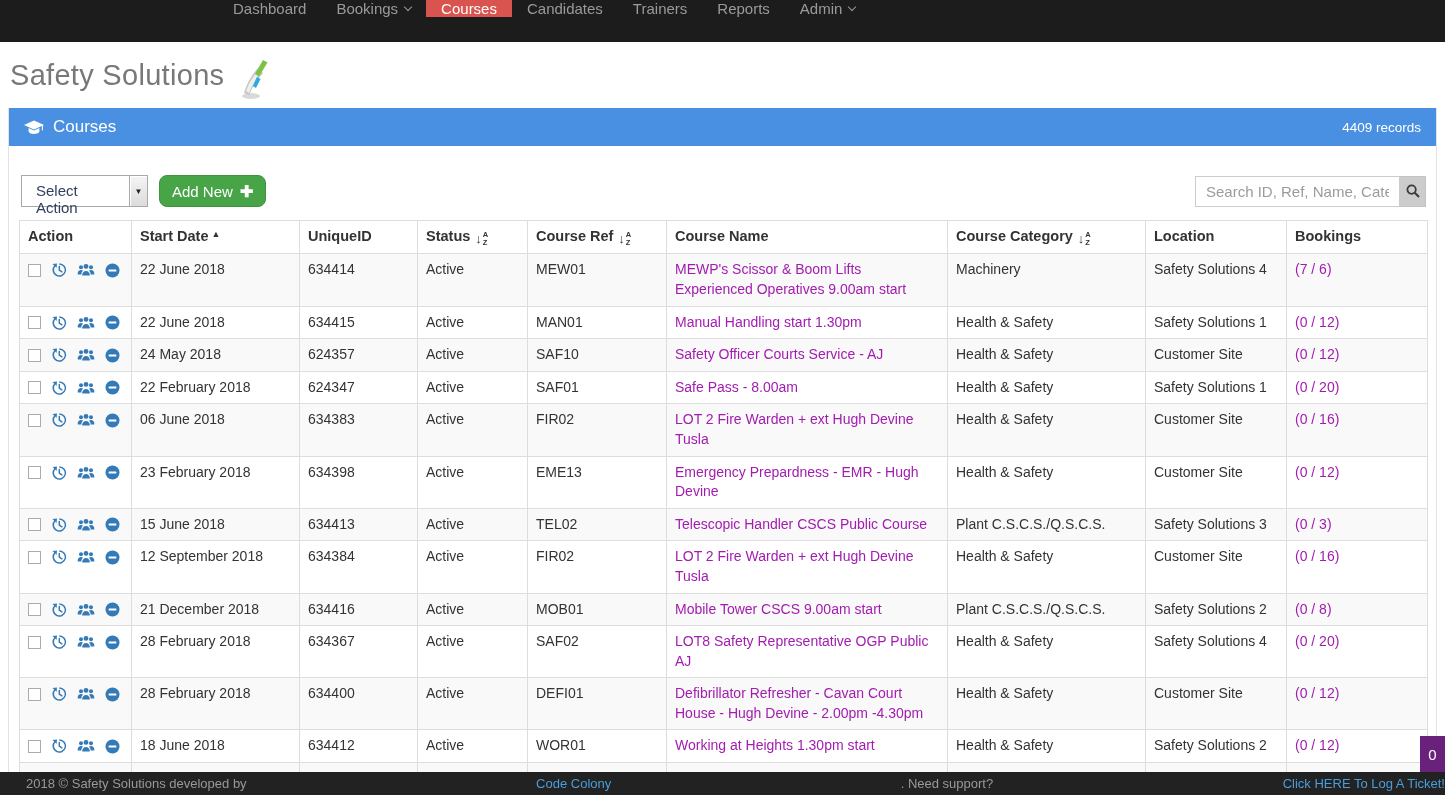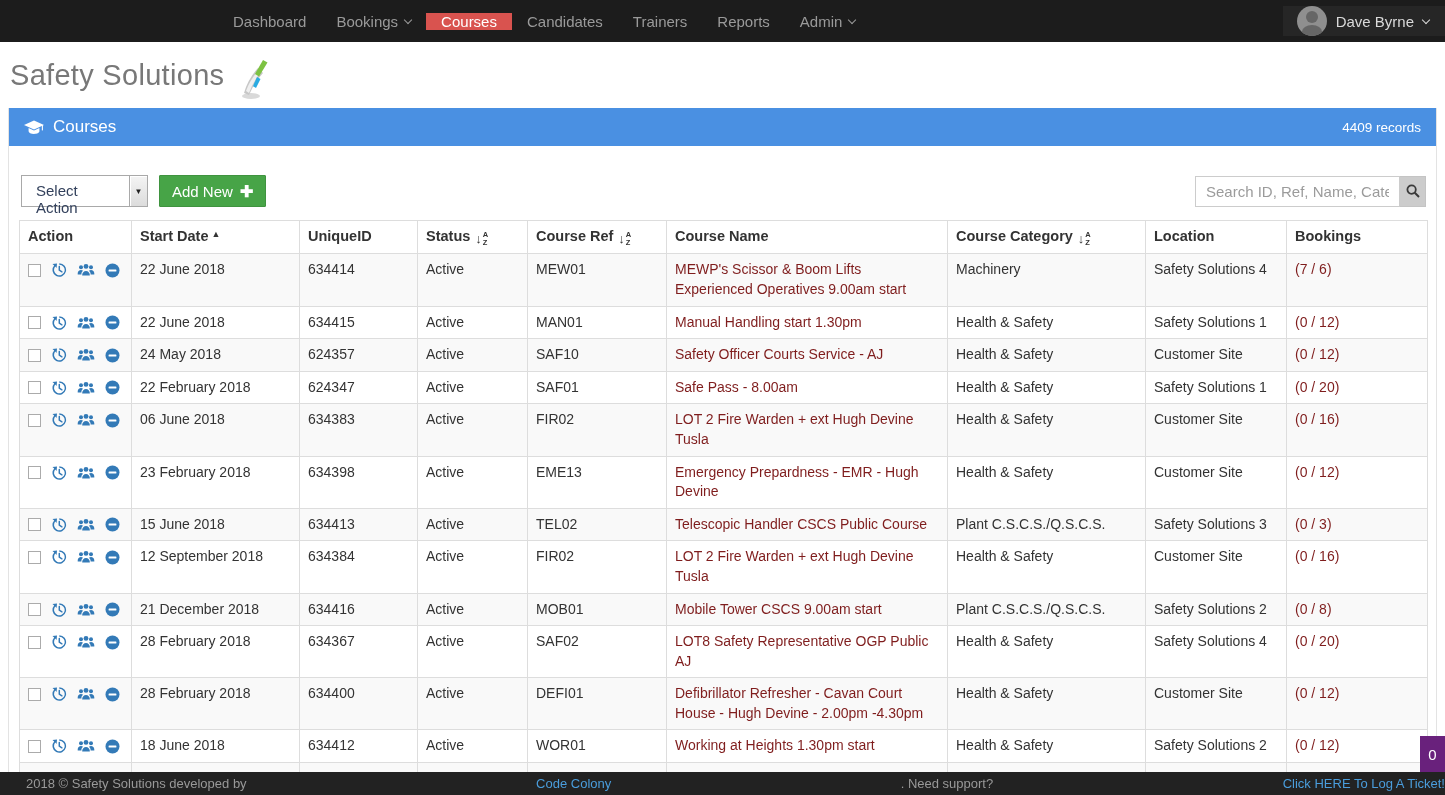--- a/index.html
+++ b/index.html
@@ -5,21 +5,21 @@
   * { box-sizing: border-box; }
   html,body { margin:0; padding:0; }
   body {
     width:1445px; height:795px; overflow:hidden;
     background:#fff;
     font-family:"Liberation Sans", sans-serif;
     color:#333;
   }
 
   
-  .navbar { height:42px; background:#1c1c1c; display:flex; align-items:center; }
+  .navbar { height:42px; background:#1c1c1c; display:flex; align-items:flex-start; }
   .nav-items { display:flex; margin-left:218px; }
   .nav-item {
     color:#9a9a9a; font-size:15px; padding:0 15px;
     display:flex; align-items:center; gap:7px; cursor:pointer; white-space:nowrap;
   }
   .nav-item.active { background:#d9534f; color:#fff; }
   .chevron {
     width:6px; height:6px; border-right:1.6px solid currentColor;
     border-bottom:1.6px solid currentColor; transform:rotate(45deg); margin-top:-3px;
   }
@@ -50,41 +50,41 @@
     display:flex; align-items:stretch; border:1px solid #a9a9a9; background:#fff;
     height:32px; cursor:pointer;
   }
   .select-text { padding:6px 14px 0 14px; font-size:15px; color:#33415c; width:107px; }
   .select-arrow {
     width:18px; background:linear-gradient(#f4f4f4,#dcdcdc); border-left:1px solid #a9a9a9;
     display:flex; align-items:center; justify-content:center; font-size:8px; color:#222;
     box-shadow: inset 1px 1px 0 #fff;
   }
   .btn-add {
-    margin-left:11px; height:32px; background:#47a447; border:1px solid #3f933f; border-radius:1px;
+    margin-left:11px; height:32px; background:#47a447; border:1px solid #3f933f; border-radius:8px;
     color:#fff; font-size:15px; padding:0 12px; display:flex; align-items:center; gap:7px; cursor:pointer;
   }
   .btn-add .plus { font-size:16px; font-weight:700; }
   .search-group { margin-left:auto; display:flex; }
   .search-input {
     width:205px; height:31px; border:1px solid #ccc; padding:0 10px; font-size:15px; color:#555; outline:none;
   }
   .search-input::placeholder { color:#9b9b9b; }
   .search-btn {
     width:26px; height:31px; background:#ccc; border:1px solid #c4c4c4; border-left:none;
     display:flex; align-items:center; justify-content:center; cursor:pointer; padding:0;
   }
 
   
   table.courses { width:100%; border-collapse:collapse; table-layout:fixed; font-size:14px; }
   .courses th, .courses td { border:1px solid #ddd; padding:6px 8px; text-align:left; vertical-align:top; }
   .courses th { font-size:14.5px; font-weight:700; color:#333; padding:7px 8px; white-space:nowrap; background:#fff; }
   .courses tbody tr:nth-child(odd) td { background:#f9f9f9; }
   .courses td { color:#333; line-height:1.4; }
-  .courses a { color:#7f1d1d; text-decoration:none; }
+  .courses a { color:#a21caf; text-decoration:none; }
   .row-tall td { height:48px; }
   .row-short td { height:31px; }
 
   .sort-tri { font-size:9px; color:#333; vertical-align:4px; margin-left:3px; }
   .sort-alpha { display:inline-flex; align-items:center; margin-left:5px; vertical-align:-2px; }
   .sort-alpha .arr { font-size:13px; line-height:1; }
   .sort-alpha .az { display:flex; flex-direction:column; font-size:7.5px; font-weight:700; line-height:1.05; margin-left:1px; }
 
   .action-cell { display:flex; align-items:center; gap:10px; padding-top:2px; }
   .checkbox { width:13px; height:13px; border:1px solid #ababab; background:#fff; flex:none; cursor:pointer; }
@@ -123,28 +123,20 @@
         <span>Trainers</span>
       </div>
       <div class="nav-item">
         <span>Reports</span>
       </div>
       <div class="nav-item">
         <span>Admin</span>
         <span class="chevron"></span>
       </div>
     </div>
-  <div class="nav-user">
-    <span class="avatar">
-      <span class="a-head"></span>
-        <span class="a-body"></span>
-    </span>
-    <span>Dave Byrne</span>
-    <span class="chevron"></span>
-  </div>
 </nav>
 
 <div class="page-title-bar">
   <h1>Safety Solutions</h1>
   <span style="display:inline-flex;margin-top:8px;">
     <svg width="40" height="44" viewBox="0 0 40 44">
       <ellipse cx="17" cy="39" rx="9" ry="3" fill="#d9d9d9"></ellipse>
       <path d="M10 36 Q14 22 24 11 L29 16 Q20 26 15 38 Z" fill="#c7c7c7"></path>
       <path d="M12 34 Q16 23 24 14 L26 16 Q19 25 15 36 Z" fill="#efefef"></path>
       <path d="M29 3 l4.5 2.5 -8.5 14 -4 -2.5 z" fill="#7dc242"></path>

